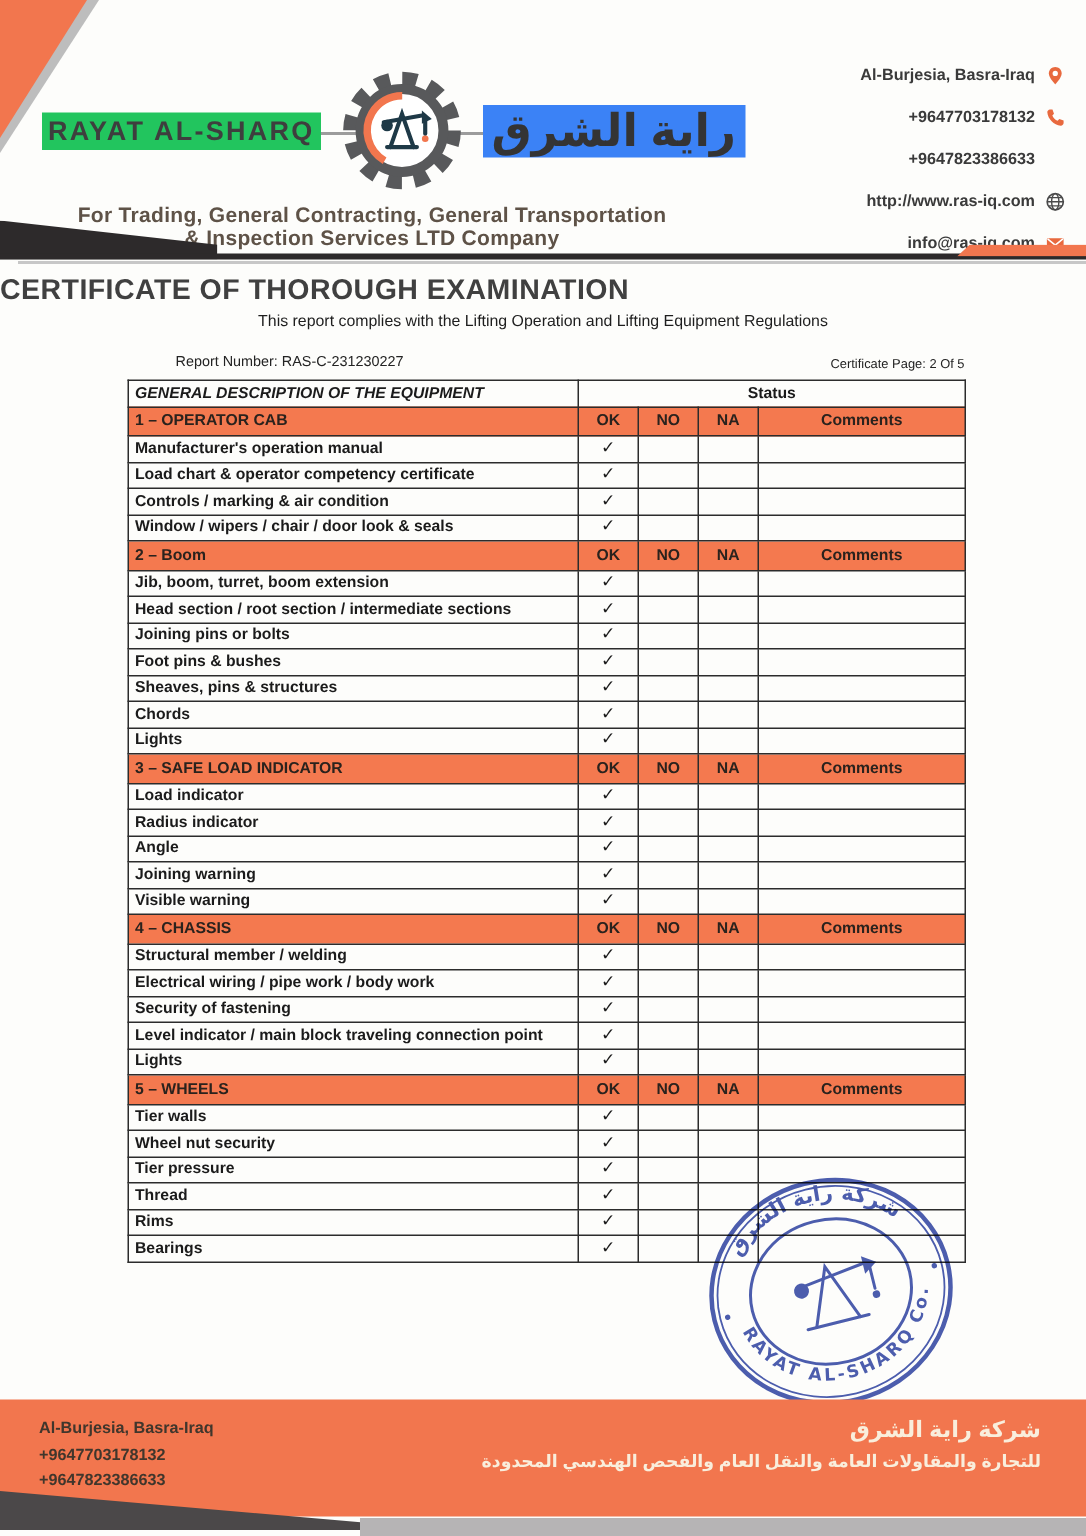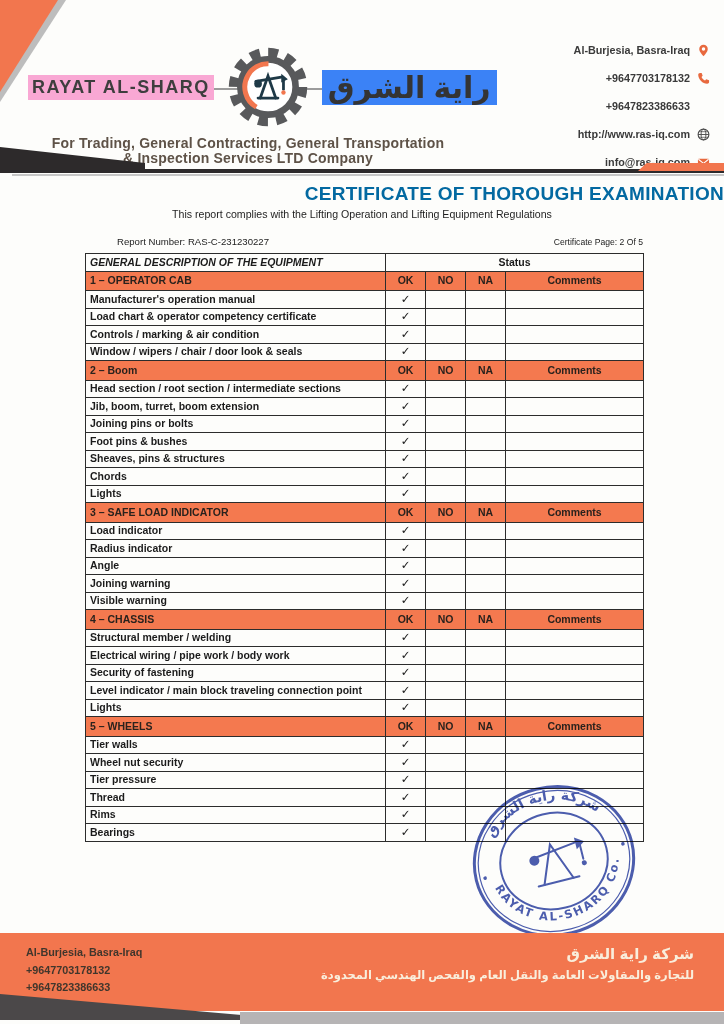--- a/index.html
+++ b/index.html
@@ -14,21 +14,21 @@
   .corner-shadow { position:absolute; top:0; left:0; width:66px; height:102px;
     background:#bdbdbd; clip-path:polygon(0 0,100% 0,0 100%); }
   .corner-triangle { position:absolute; top:0; left:0; width:58px; height:92px;
     background:#F2764E; clip-path:polygon(0 0,100% 0,0 100%); }
 
   
   .logo-line { position:absolute; top:88px; left:28px; width:446px; height:2px; background:#9c9c9c; }
   .logo-row { position:absolute; top:44px; left:28px; height:86px;
     display:flex; align-items:center; gap:12px; }
   .company-en { font-size:18px; font-weight:bold; letter-spacing:1.5px; color:#3e3e3e;
-    background:#f9a8d4; padding:2px 4px; }
+    background:#22c55e; padding:2px 4px; }
   .company-ar { font-size:30px; font-weight:bold; color:#343434; background:#3b82f6; padding:0 6px; direction:rtl; }
   .gear-svg { width:84px; height:84px; }
   .tagline { position:absolute; top:136px; left:28px; width:440px; text-align:center;
     font-size:14px; font-weight:bold; color:#5e5247; line-height:15px; letter-spacing:.2px; }
 
   
   .contact { position:absolute; top:36px; right:14px; }
   .contact-row { display:flex; justify-content:flex-end; align-items:center; gap:7px;
     height:28px; font-size:10.8px; font-weight:bold; color:#3a3a3a; }
   .contact-row svg { width:13px; height:13px; flex:0 0 auto; }
@@ -36,22 +36,22 @@
 
   
   .ribbon-left { position:absolute; top:147px; left:0; width:145px; height:26px;
     background:#2d2a2b; clip-path:polygon(0 0,100% 62%,100% 100%,0 100%); }
   .ribbon-line { position:absolute; top:169px; left:0; right:0; height:4px; background:#2d2a2b; }
   .ribbon-shadow { position:absolute; top:174px; left:12px; right:0; height:2px; background:#c7c7c7; }
   .ribbon-orange { position:absolute; top:163px; right:0; width:86px; height:8px;
     background:#F2764E; clip-path:polygon(10% 0,100% 0,100% 100%,0 100%); }
 
   
-  .doc-title { position:absolute; top:183px; left:12px; right:0; text-align:right;
-    font-size:19px; font-weight:bold; letter-spacing:.3px; color:#0369a1; }
+  .doc-title { position:absolute; top:183px; left:0; right:0; text-align:left;
+    font-size:19px; font-weight:bold; letter-spacing:.3px; color:#404040; }
   .doc-subtitle { position:absolute; top:208px; left:0; right:0; text-align:center;
     font-size:10.6px; color:#1e1e1e; }
 
   
   .report-row { position:absolute; top:236px; left:85px; width:558px;
     display:flex; justify-content:space-between; align-items:flex-end;padding-left:32px; }
   .report-number { font-size:9.6px; color:#232323; }
   .cert-page { font-size:8.6px; color:#232323; }
 
   
@@ -215,28 +215,28 @@
           <td class="c-comments"></td>
         </tr>
         <tr class="section-row">
           <td class="c-desc">2 – Boom</td>
           <td class="c-mark">OK</td>
           <td class="c-mark">NO</td>
           <td class="c-mark">NA</td>
           <td class="c-comments">Comments</td>
         </tr>
         <tr class="item-row">
+          <td class="c-desc">Jib, boom, turret, boom extension</td>
+          <td class="c-mark">✓</td>
+          <td class="c-mark"></td>
+          <td class="c-mark"></td>
+          <td class="c-comments"></td>
+        </tr>
+        <tr class="item-row">
           <td class="c-desc">Head section / root section / intermediate sections</td>
-          <td class="c-mark">✓</td>
-          <td class="c-mark"></td>
-          <td class="c-mark"></td>
-          <td class="c-comments"></td>
-        </tr>
-        <tr class="item-row">
-          <td class="c-desc">Jib, boom, turret, boom extension</td>
           <td class="c-mark">✓</td>
           <td class="c-mark"></td>
           <td class="c-mark"></td>
           <td class="c-comments"></td>
         </tr>
         <tr class="item-row">
           <td class="c-desc">Joining pins or bolts</td>
           <td class="c-mark">✓</td>
           <td class="c-mark"></td>
           <td class="c-mark"></td>

